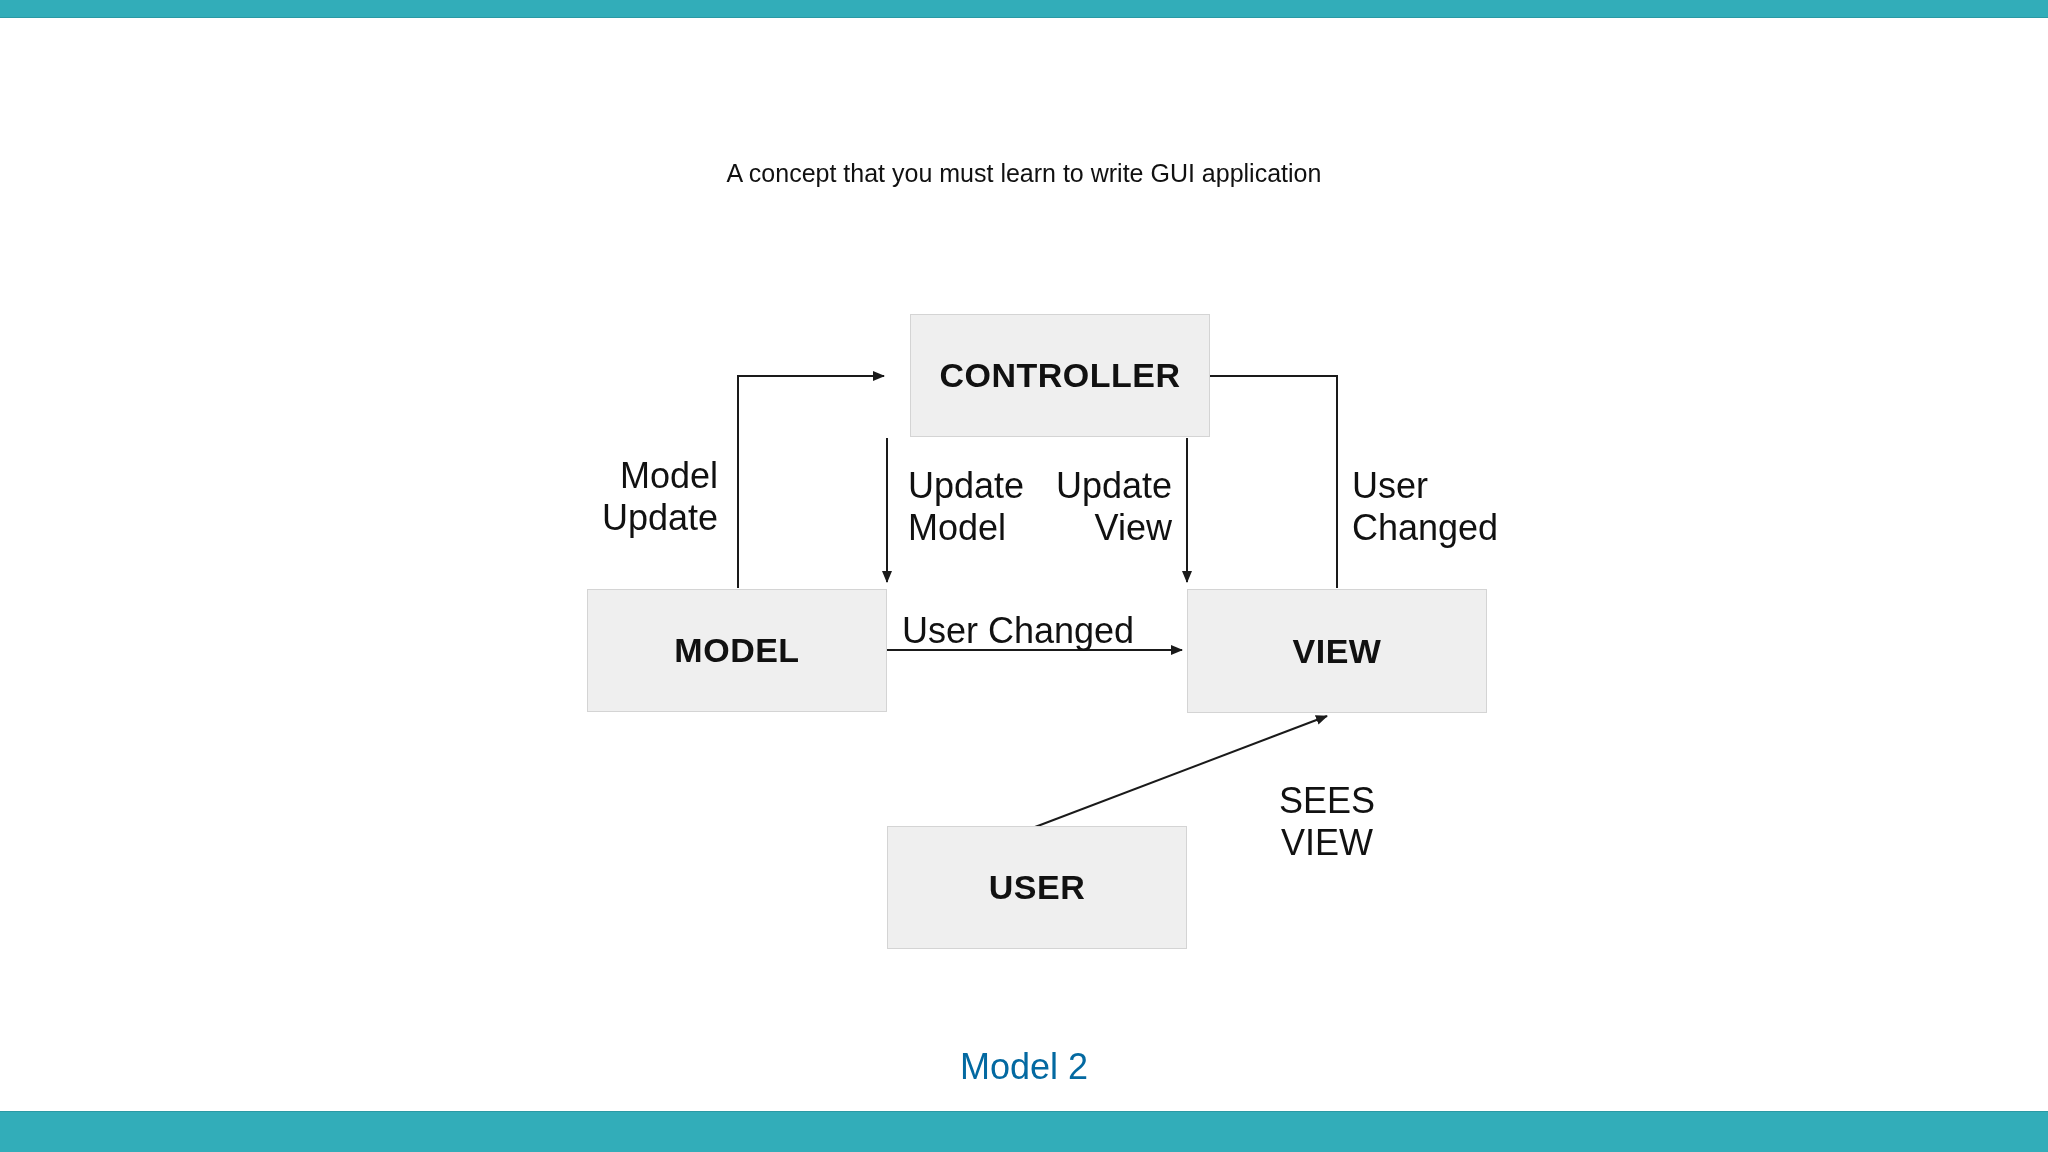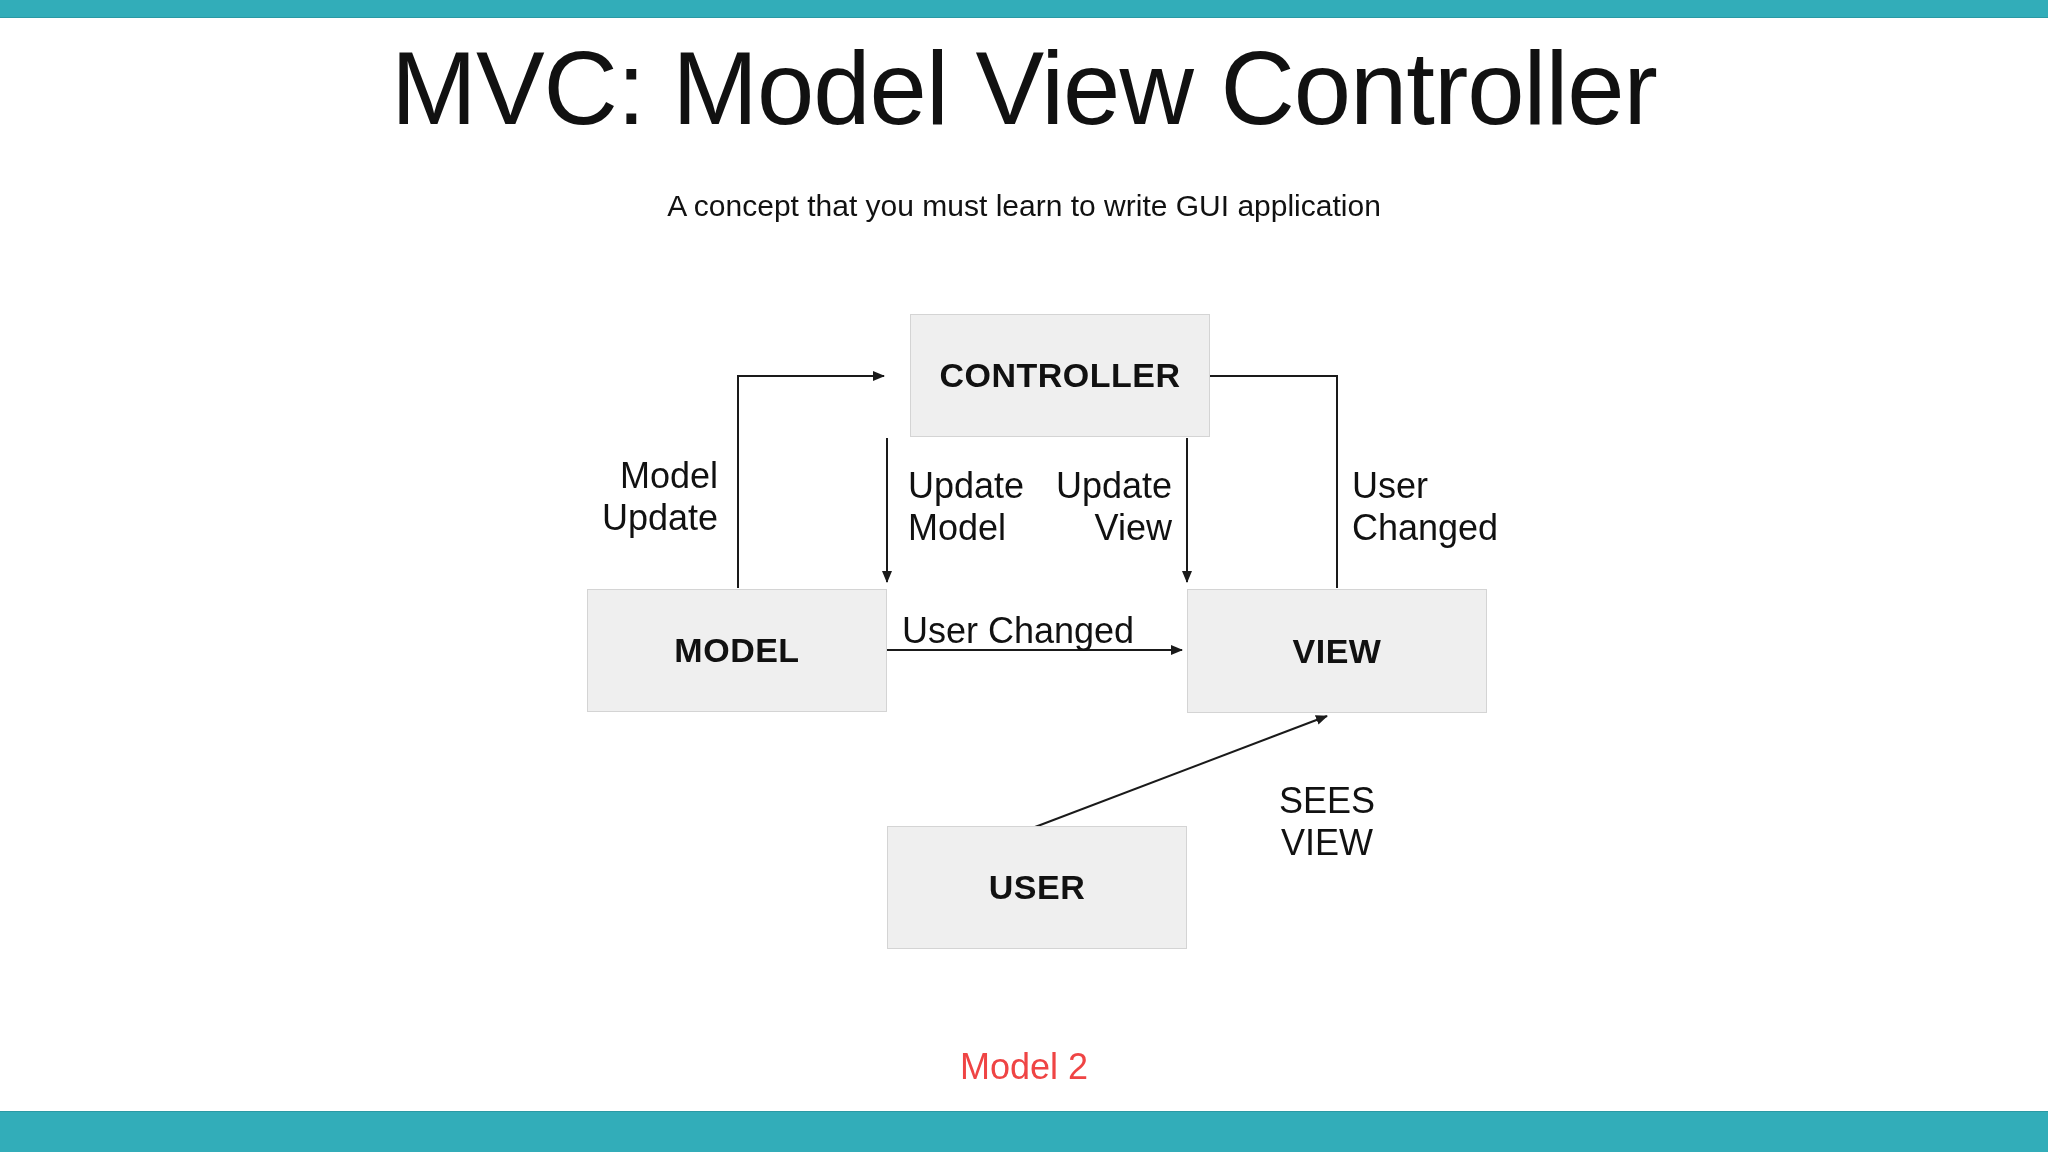--- a/index.html
+++ b/index.html
@@ -33,25 +33,25 @@
     margin: 0;
     text-align: center;
     font-size: 103px;
     font-weight: 400;
     line-height: 1.18;
     letter-spacing: -1px;
     color: #111111;
   }
   .slide-subtitle {
     position: absolute;
-    top: 186px;
+    top: 157px;
     left: 0;
     width: 2048px;
     text-align: center;
-    font-size: 30px;
+    font-size: 25px;
     font-weight: 400;
     line-height: 1.3;
     color: #111111;
   }
 
   .connectors {
     position: absolute;
     top: 0;
     left: 0;
     width: 2048px;
@@ -100,31 +100,30 @@
   .edge-label.sees-uses        { left: 1217px; top: 780px; width: 220px; text-align: center; }
 
   .slide-caption {
     position: absolute;
     top: 1046px;
     left: 0;
     width: 2048px;
     text-align: center;
     font-size: 36px;
     font-weight: 400;
-    color: #ef4444;
+    color: #0369a1;
   }
 </style>
 </head>
 <body>
 
 <div class="slide">
 
   <div class="accent-bar top"></div>
 
-  <h1 class="slide-title">MVC: Model View Controller</h1>
   <div class="slide-subtitle">A concept that you must learn to write GUI application</div>
 
   <svg class="connectors" viewBox="0 0 2048 1152">
     <defs>
       <marker id="arw" markerUnits="userSpaceOnUse" markerWidth="14" markerHeight="12" refX="11" refY="5" orient="auto">
         <path d="M0,0 L12,5 L0,10 z" fill="#1a1a1a"></path>
       </marker>
     </defs>
 
     <polyline points="738,588 738,376 884,376" marker-end="url(#arw)"></polyline>

